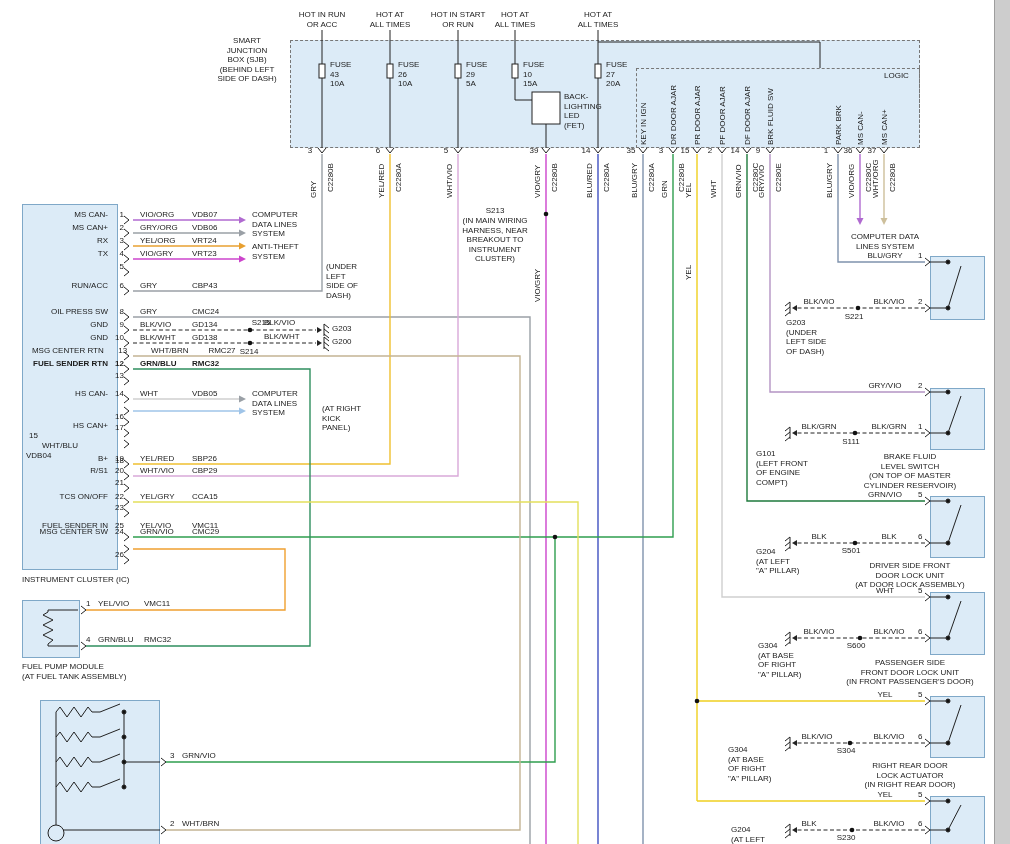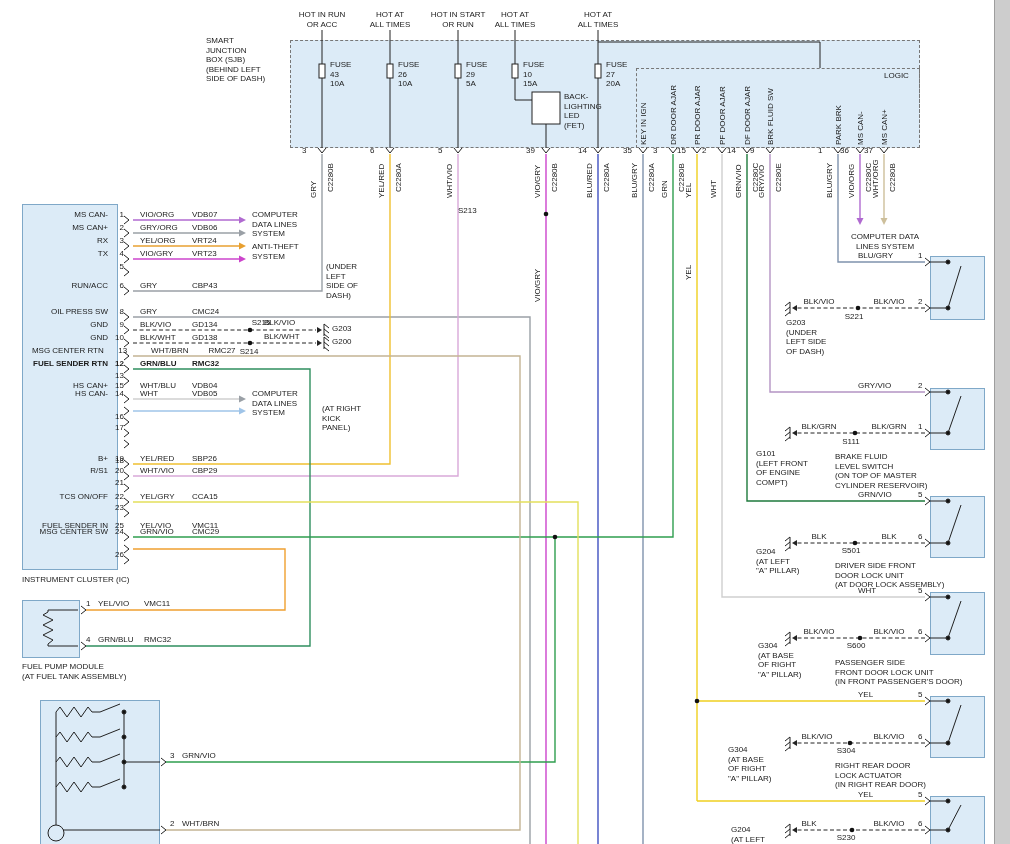--- a/index.html
+++ b/index.html
@@ -3,21 +3,21 @@
 <meta charset="utf-8">
 <style>
   html,body{margin:0;padding:0;background:#fff;}
   .stage{position:relative;width:1010px;height:844px;background:#fff;overflow:hidden;
          font-family:"Liberation Sans",sans-serif;color:#1a1a1a;}
   .bluebox{position:absolute;background:#dcebf7;border:1px solid #7fa8c8;z-index:0;box-sizing:border-box;}
   .dashbox{position:absolute;background:#dcebf7;border:1px dashed #777;z-index:0;box-sizing:border-box;}
   .dashline{position:absolute;background:transparent;border:1px dashed #777;z-index:0;box-sizing:border-box;}
   svg.wires{position:absolute;left:0;top:0;z-index:1;pointer-events:none;}
   .lb{position:absolute;font-size:8px;line-height:9.5px;white-space:pre-line;z-index:2;}
-  .rt{text-align:left;} .ct{text-align:center;}
+  .rt{text-align:center;} .ct{text-align:center;}
   .vlb{position:absolute;font-size:8px;line-height:9px;white-space:nowrap;
        transform:rotate(-90deg);transform-origin:0 0;z-index:2;}
   .icrow{position:absolute;left:26px;width:226px;height:10px;display:flex;z-index:2;
          font-size:8px;line-height:10px;box-sizing:border-box;}
   .icrow span{box-sizing:border-box;display:block;white-space:nowrap;}
   .c0{width:86px;text-align:right;padding-right:4px;}
   .c1{width:12px;text-align:right;}
   .c2{width:68px;padding-left:16px;}
   .c3{width:46px;}
   .ln{stroke:#222;fill:none;stroke-width:1;}
@@ -421,21 +421,21 @@
       <span class="c1">13</span>
       <span class="c2"></span>
       <span class="c3"></span>
     </div>
   <div class="icrow" style="top:389px;">
       <span class="c0">HS CAN-</span>
       <span class="c1">14</span>
       <span class="c2">WHT</span>
       <span class="c3">VDB05</span>
     </div>
-  <div class="icrow" style="top:381px;">
+  <div class="icrow" style="top:421px;flex-direction:column;">
       <span class="c0">HS CAN+</span>
       <span class="c1">15</span>
       <span class="c2">WHT/BLU</span>
       <span class="c3">VDB04</span>
     </div>
   <div class="icrow" style="top:412px;">
       <span class="c0"></span>
       <span class="c1">16</span>
       <span class="c2"></span>
       <span class="c3"></span>
@@ -520,20 +520,25 @@
   <div class="lb" style="left:332px;top:337px;width:30px;">G200</div>
   <div class="lb" style="left:326px;top:262px;width:44px;">(UNDER
 LEFT
 SIDE OF
 DASH)</div>
   <div class="lb" style="left:322px;top:404px;width:44px;">(AT RIGHT
 KICK
 PANEL)</div>
 
   <div class="lb rt" style="left:458px;top:206px;width:74px;">S213</div>
+  <div class="lb rt" style="left:458px;top:216px;width:74px;">(IN MAIN WIRING
+HARNESS, NEAR
+BREAKOUT TO
+INSTRUMENT
+CLUSTER)</div>
 
   <div class="lb" style="left:86px;top:599px;width:10px;">1</div>
   <div class="lb" style="left:98px;top:599px;width:38px;">YEL/VIO</div>
   <div class="lb" style="left:144px;top:599px;width:36px;">VMC11</div>
   <div class="lb" style="left:86px;top:635px;width:10px;">4</div>
   <div class="lb" style="left:98px;top:635px;width:38px;">GRN/BLU</div>
   <div class="lb" style="left:144px;top:635px;width:36px;">RMC32</div>
   <div class="lb" style="left:22px;top:662px;width:120px;">FUEL PUMP MODULE
 (AT FUEL TANK ASSEMBLY)</div>
 

